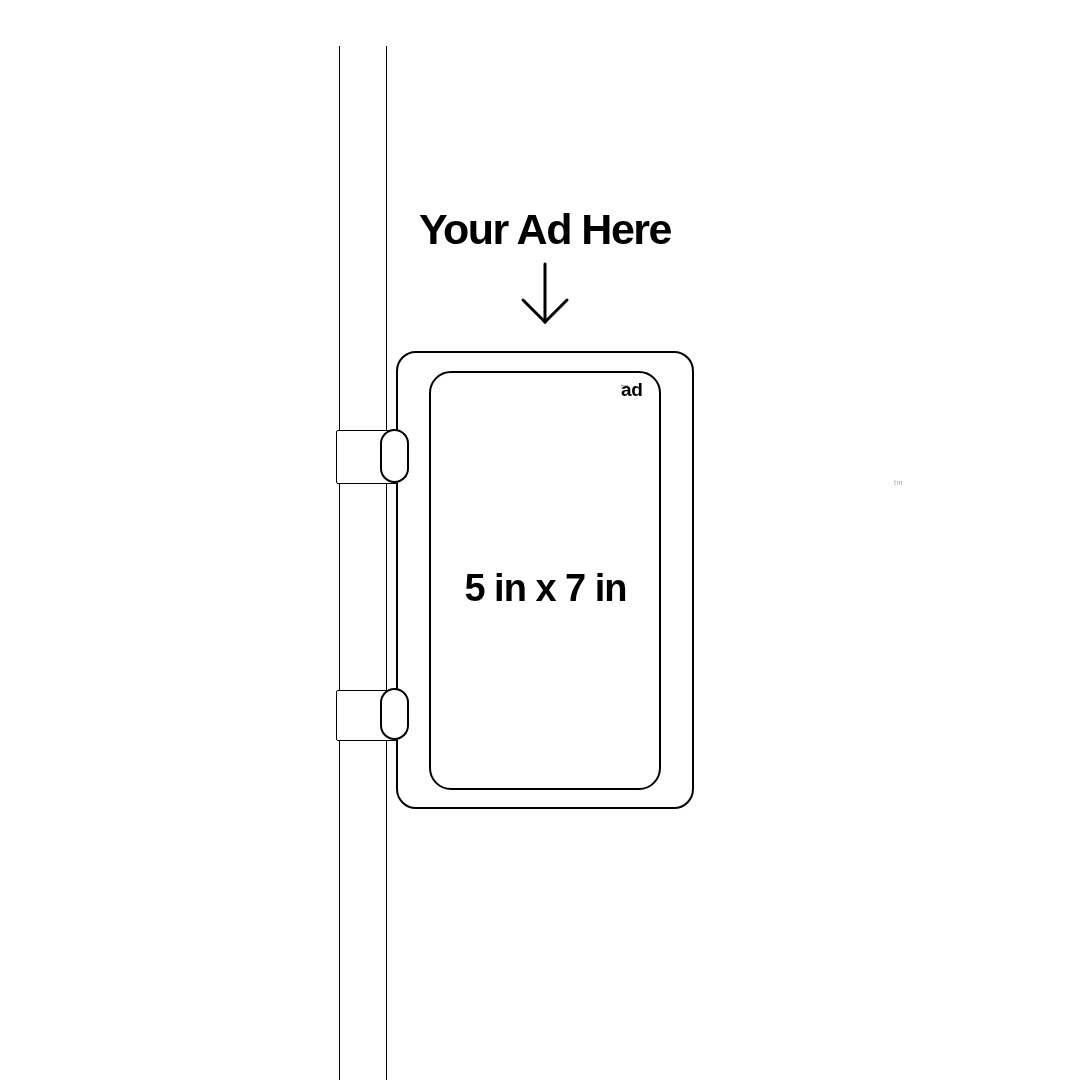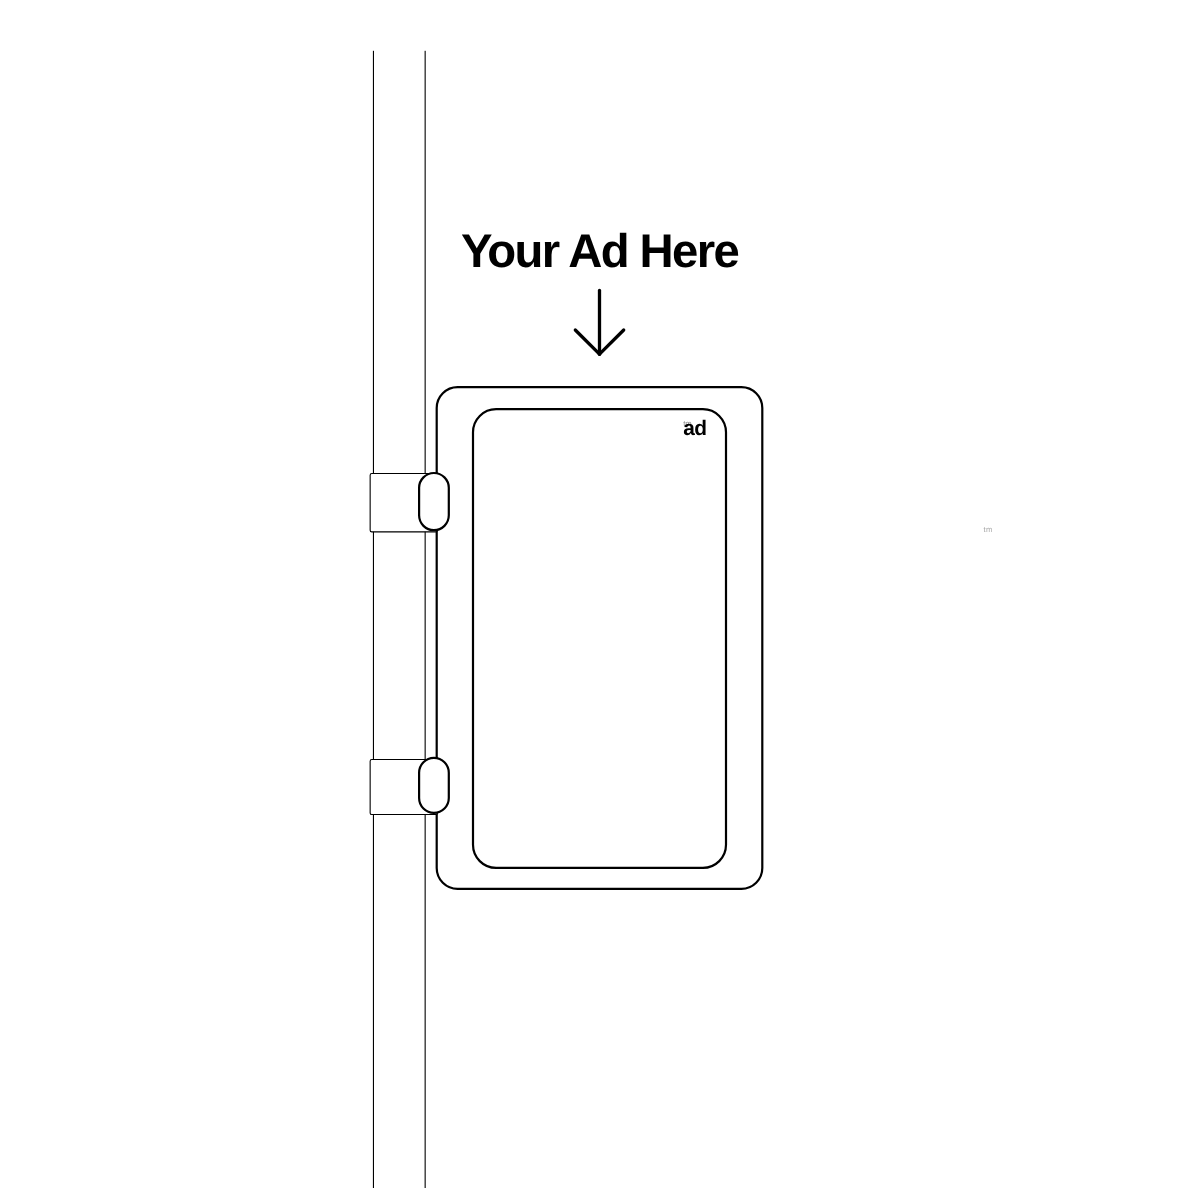--- a/index.html
+++ b/index.html
@@ -107,20 +107,21 @@
   <div class="inner-frame"></div>
 
   <div class="headline">Your Ad Here</div>
 
   <svg class="arrow" viewBox="0 0 90 80" xmlns="http://www.w3.org/2000/svg">
     <line x1="40" y1="8" x2="40" y2="66" stroke="#000" stroke-width="3" stroke-linecap="round"></line>
     <line x1="18" y1="44" x2="40" y2="66" stroke="#000" stroke-width="3" stroke-linecap="round"></line>
     <line x1="62" y1="44" x2="40" y2="66" stroke="#000" stroke-width="3" stroke-linecap="round"></line>
   </svg>
 
+  <div class="size-label">5 in x 7 in</div>
 
   <div class="ad-brand"><span>ad</span><span class="tm">tm</span></div>
 
   <div class="bracket-band band-top"></div>
   <div class="bracket-bolt bolt-top"></div>
   <div class="bracket-band band-bottom"></div>
   <div class="bracket-bolt bolt-bottom"></div>
 
   <div class="watermark">tm</div>
 

